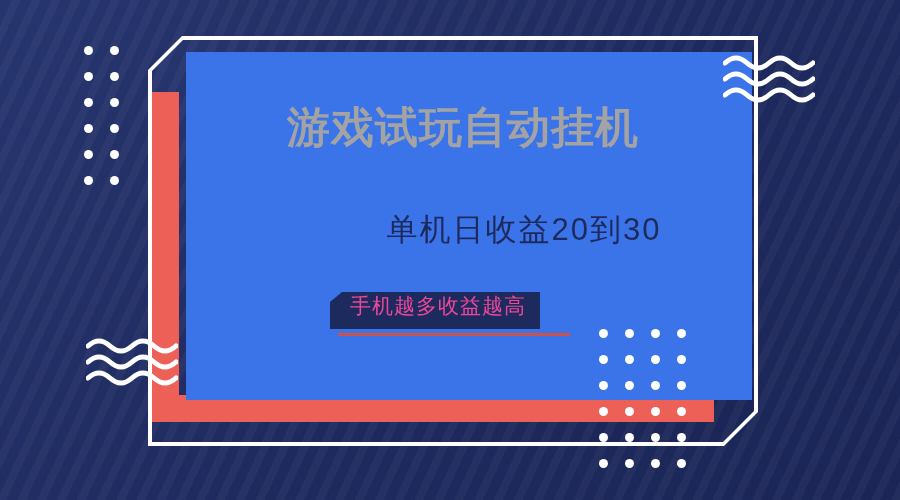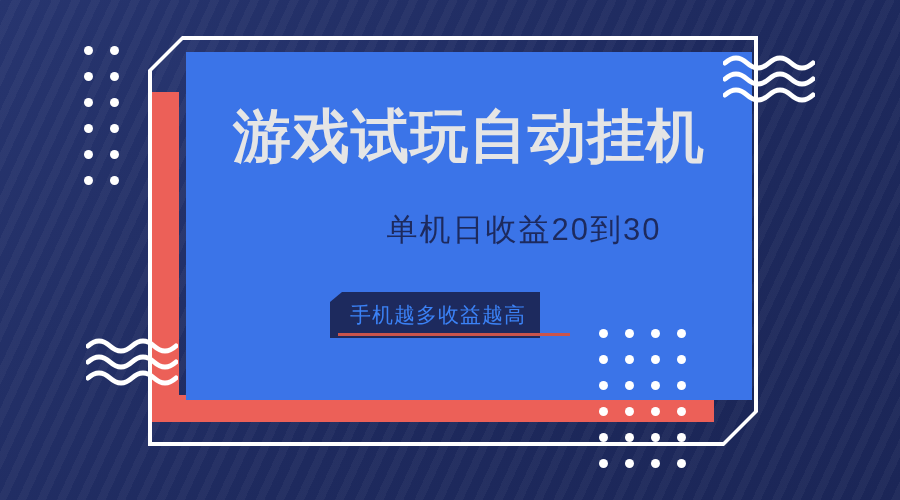--- a/index.html
+++ b/index.html
@@ -123,26 +123,26 @@
     left: 186px;
     top: 52px;
     width: 566px;
     height: 348px;
     background: #3b74e8;
   }
 
   
   .title {
     position: absolute;
-    left: 186px;
+    left: 180px;
     top: 104px;
     width: 566px;
     text-align: center;
-    color: #e5e5e5;
-    font-size: 58px;
+    color: #a3a3a3;
+    font-size: 43px;
     font-weight: bold;
     letter-spacing: 1px;
     line-height: 1.1;
     white-space: nowrap;
   }
   .subtitle {
     position: absolute;
     left: 186px;
     top: 213px;
     width: 676px;
@@ -157,24 +157,24 @@
   .tagline-wrap {
     position: absolute;
     left: 330px;
     top: 292px;
     height: 42px;
   }
   .tagline-bar {
     position: relative;
     display: inline-block;
     background: #1d2a5e;
-    color: #3b82f6;
+    color: #ec4899;
     font-size: 21px;
     letter-spacing: 1px;
-    padding: 9px 14px 9px 20px;
+    padding: 0 14px 9px 20px;
     clip-path: polygon(12px 0, 100% 0, 100% 100%, 0 100%, 0 10px);
     white-space: nowrap;
   }
   .tagline-underline {
     position: absolute;
     left: 338px;
     top: 333px;
     width: 232px;
     height: 3px;
     background: #c9544c;

